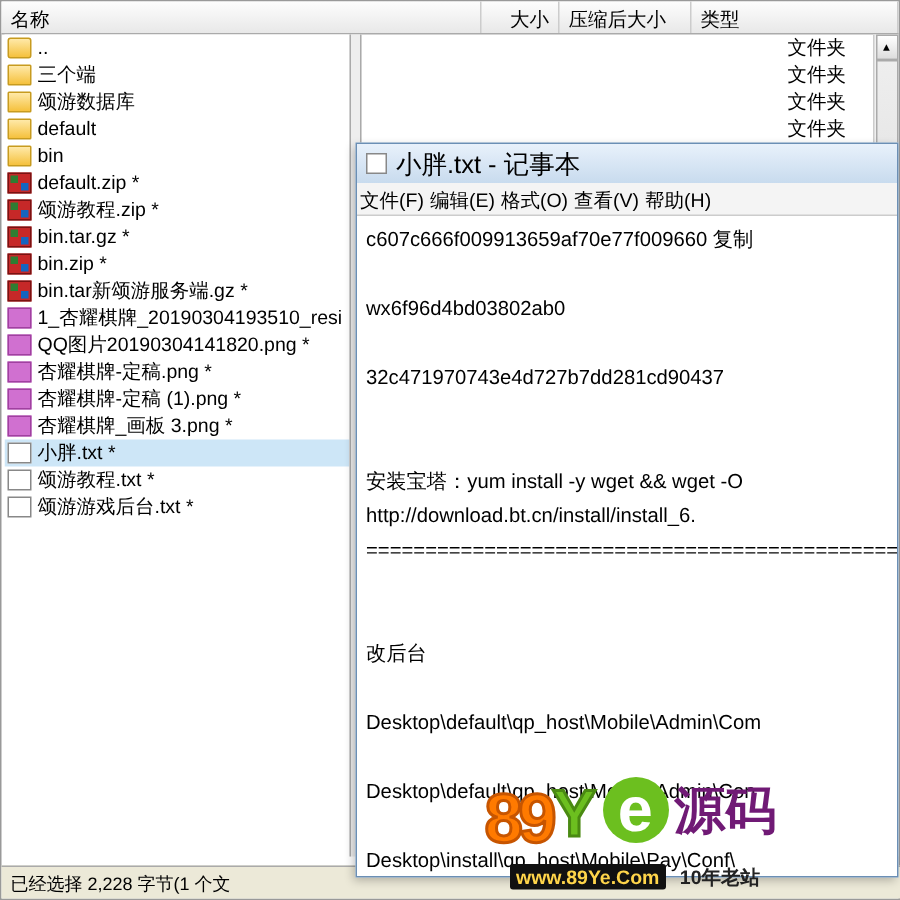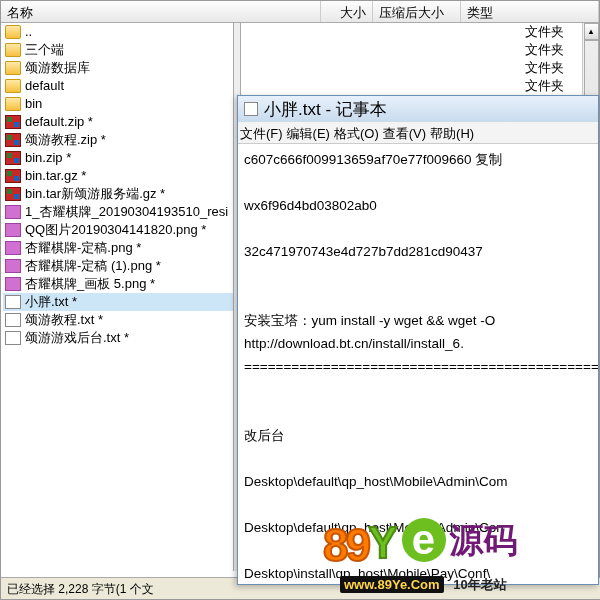--- a/index.html
+++ b/index.html
@@ -78,25 +78,25 @@
       <div class="file-row">
         <span class="ico ico-zip"></span>
         <span>default.zip *</span>
       </div>
       <div class="file-row">
         <span class="ico ico-zip"></span>
         <span>颂游教程.zip *</span>
       </div>
       <div class="file-row">
         <span class="ico ico-zip"></span>
-        <span>bin.zip *</span>
+        <span>bin.tar.gz *</span>
       </div>
       <div class="file-row">
         <span class="ico ico-zip"></span>
-        <span>bin.tar.gz *</span>
+        <span>bin.zip *</span>
       </div>
       <div class="file-row">
         <span class="ico ico-zip"></span>
         <span>bin.tar新颂游服务端.gz *</span>
       </div>
       <div class="file-row">
         <span class="ico ico-png"></span>
         <span>1_杏耀棋牌_20190304193510_resi</span>
       </div>
       <div class="file-row">
@@ -106,21 +106,21 @@
       <div class="file-row">
         <span class="ico ico-png"></span>
         <span>杏耀棋牌-定稿.png *</span>
       </div>
       <div class="file-row">
         <span class="ico ico-png"></span>
         <span>杏耀棋牌-定稿 (1).png *</span>
       </div>
       <div class="file-row">
         <span class="ico ico-png"></span>
-        <span>杏耀棋牌_画板 5.png *</span>
+        <span>杏耀棋牌_画板 3.png *</span>
       </div>
       <div class="file-row selected">
         <span class="ico ico-txt"></span>
         <span>小胖.txt *</span>
       </div>
       <div class="file-row">
         <span class="ico ico-txt"></span>
         <span>颂游教程.txt *</span>
       </div>
       <div class="file-row">

